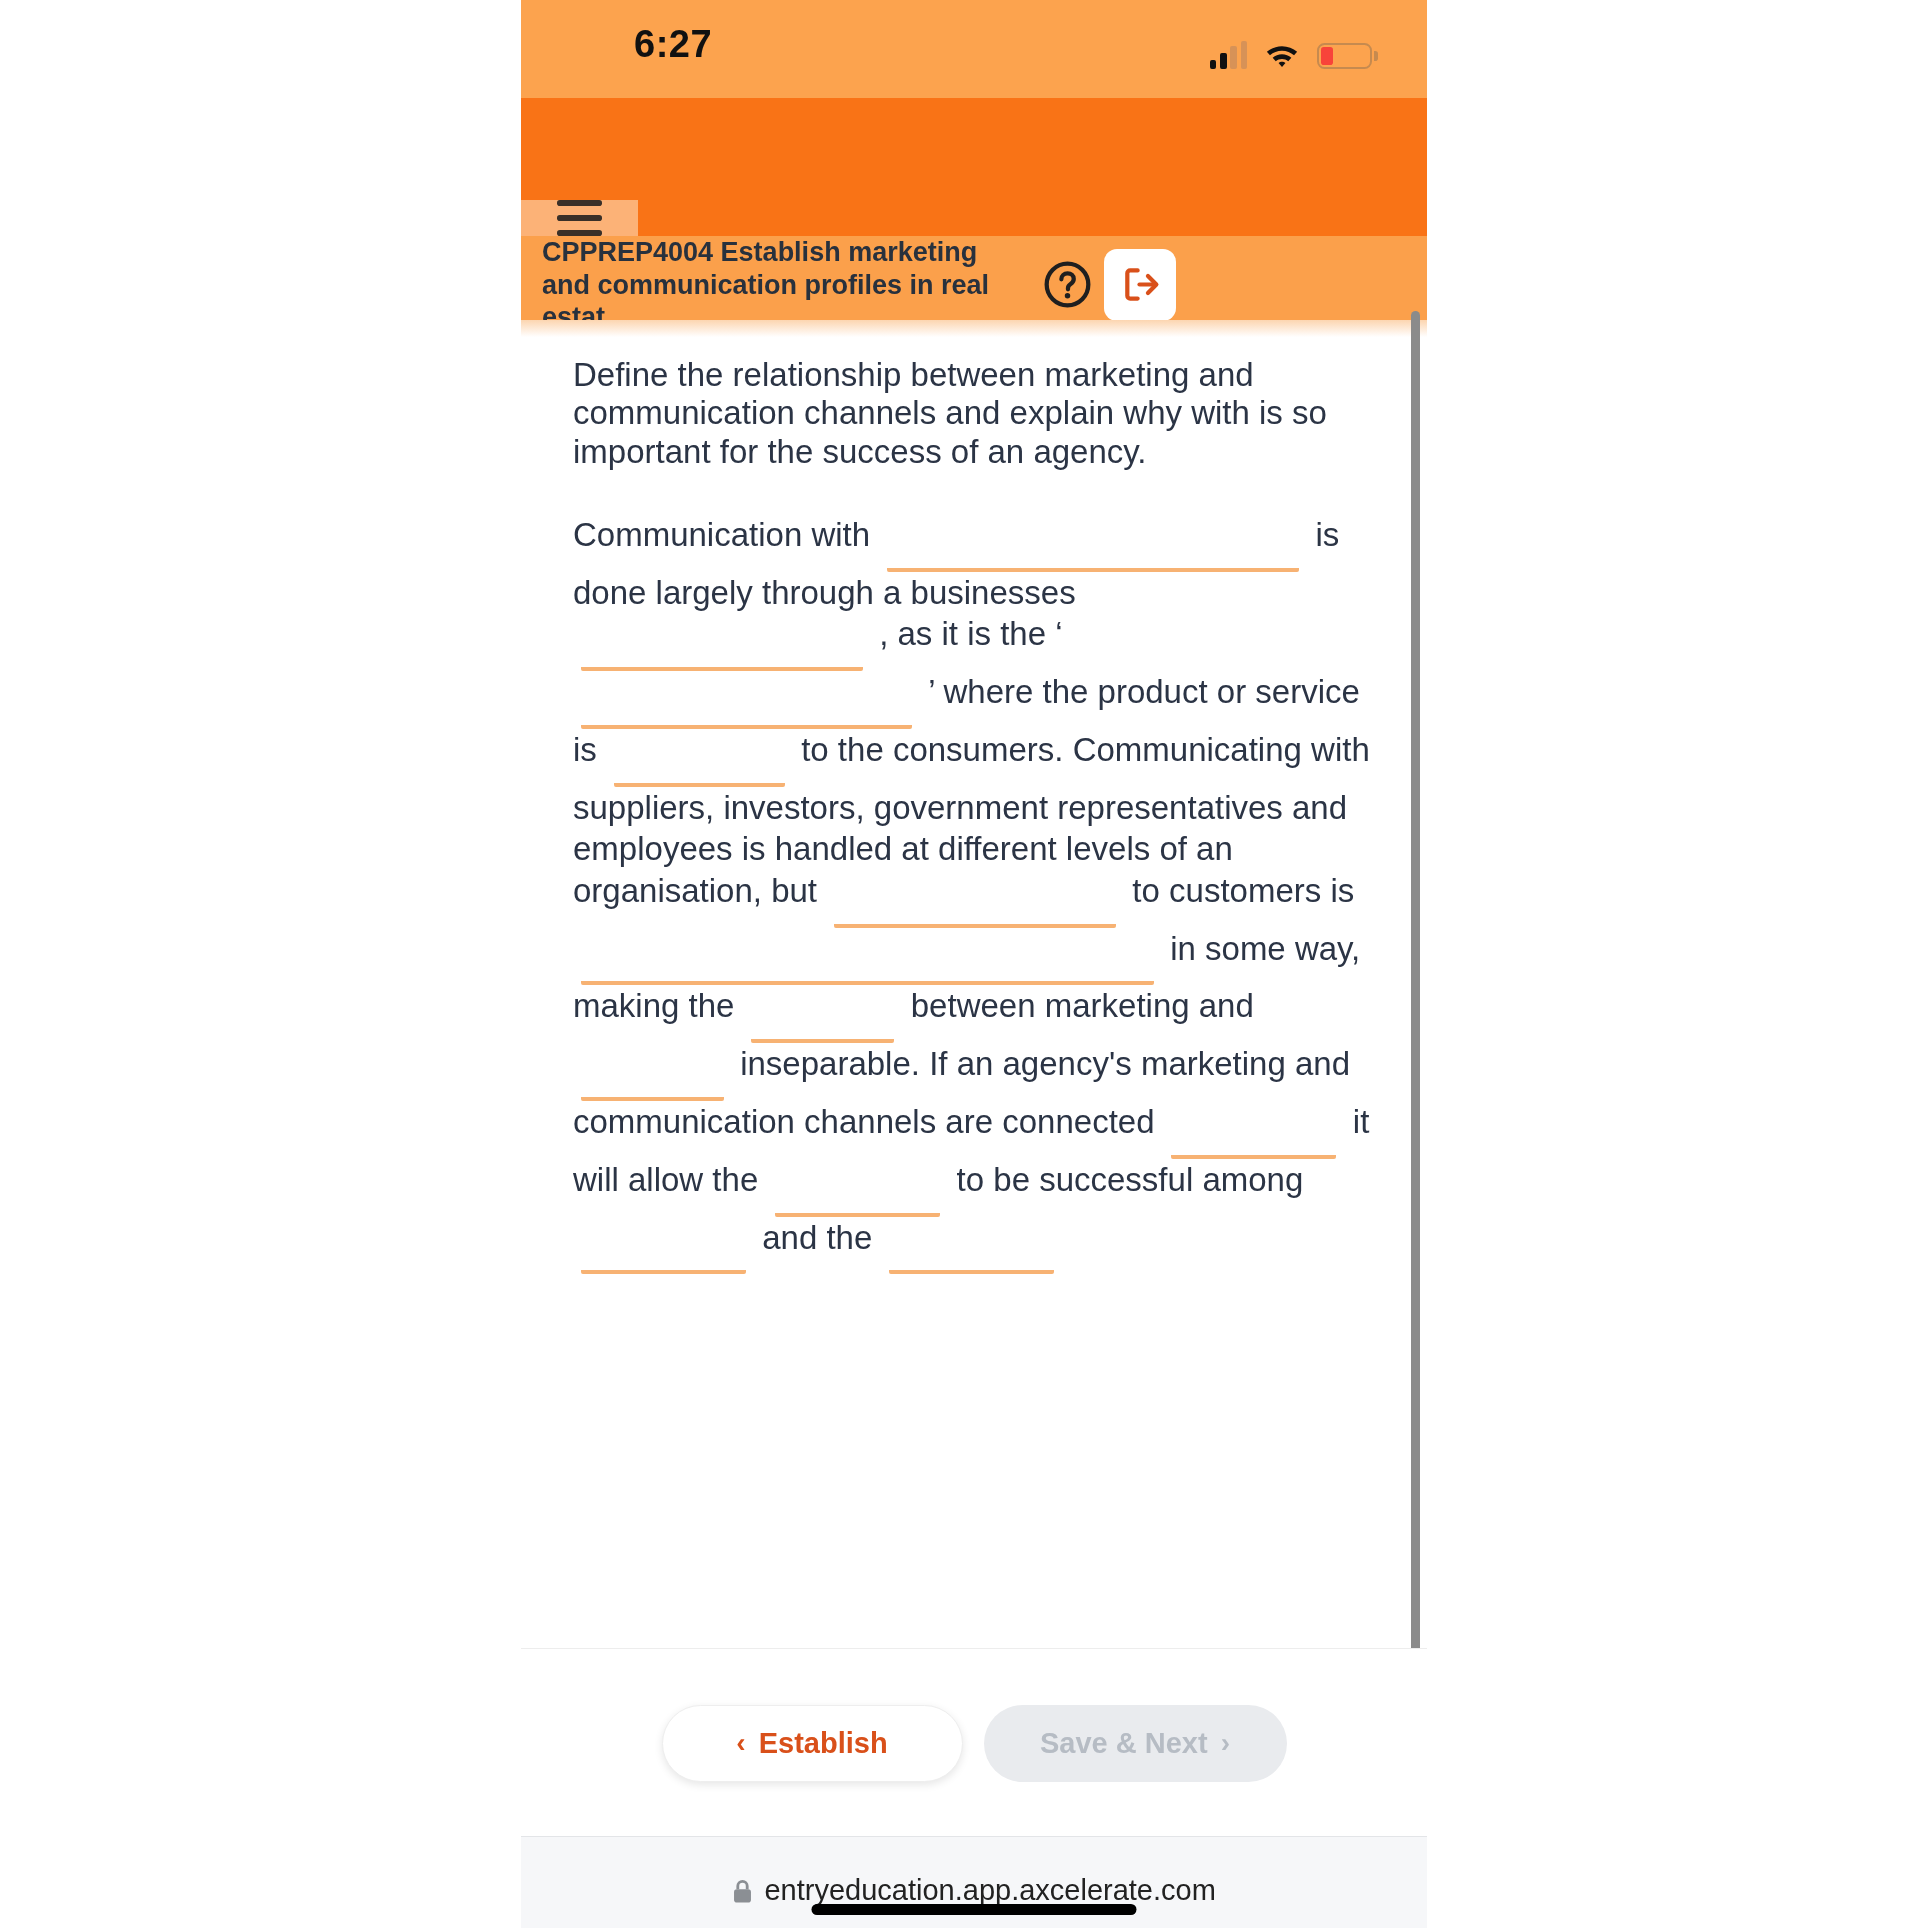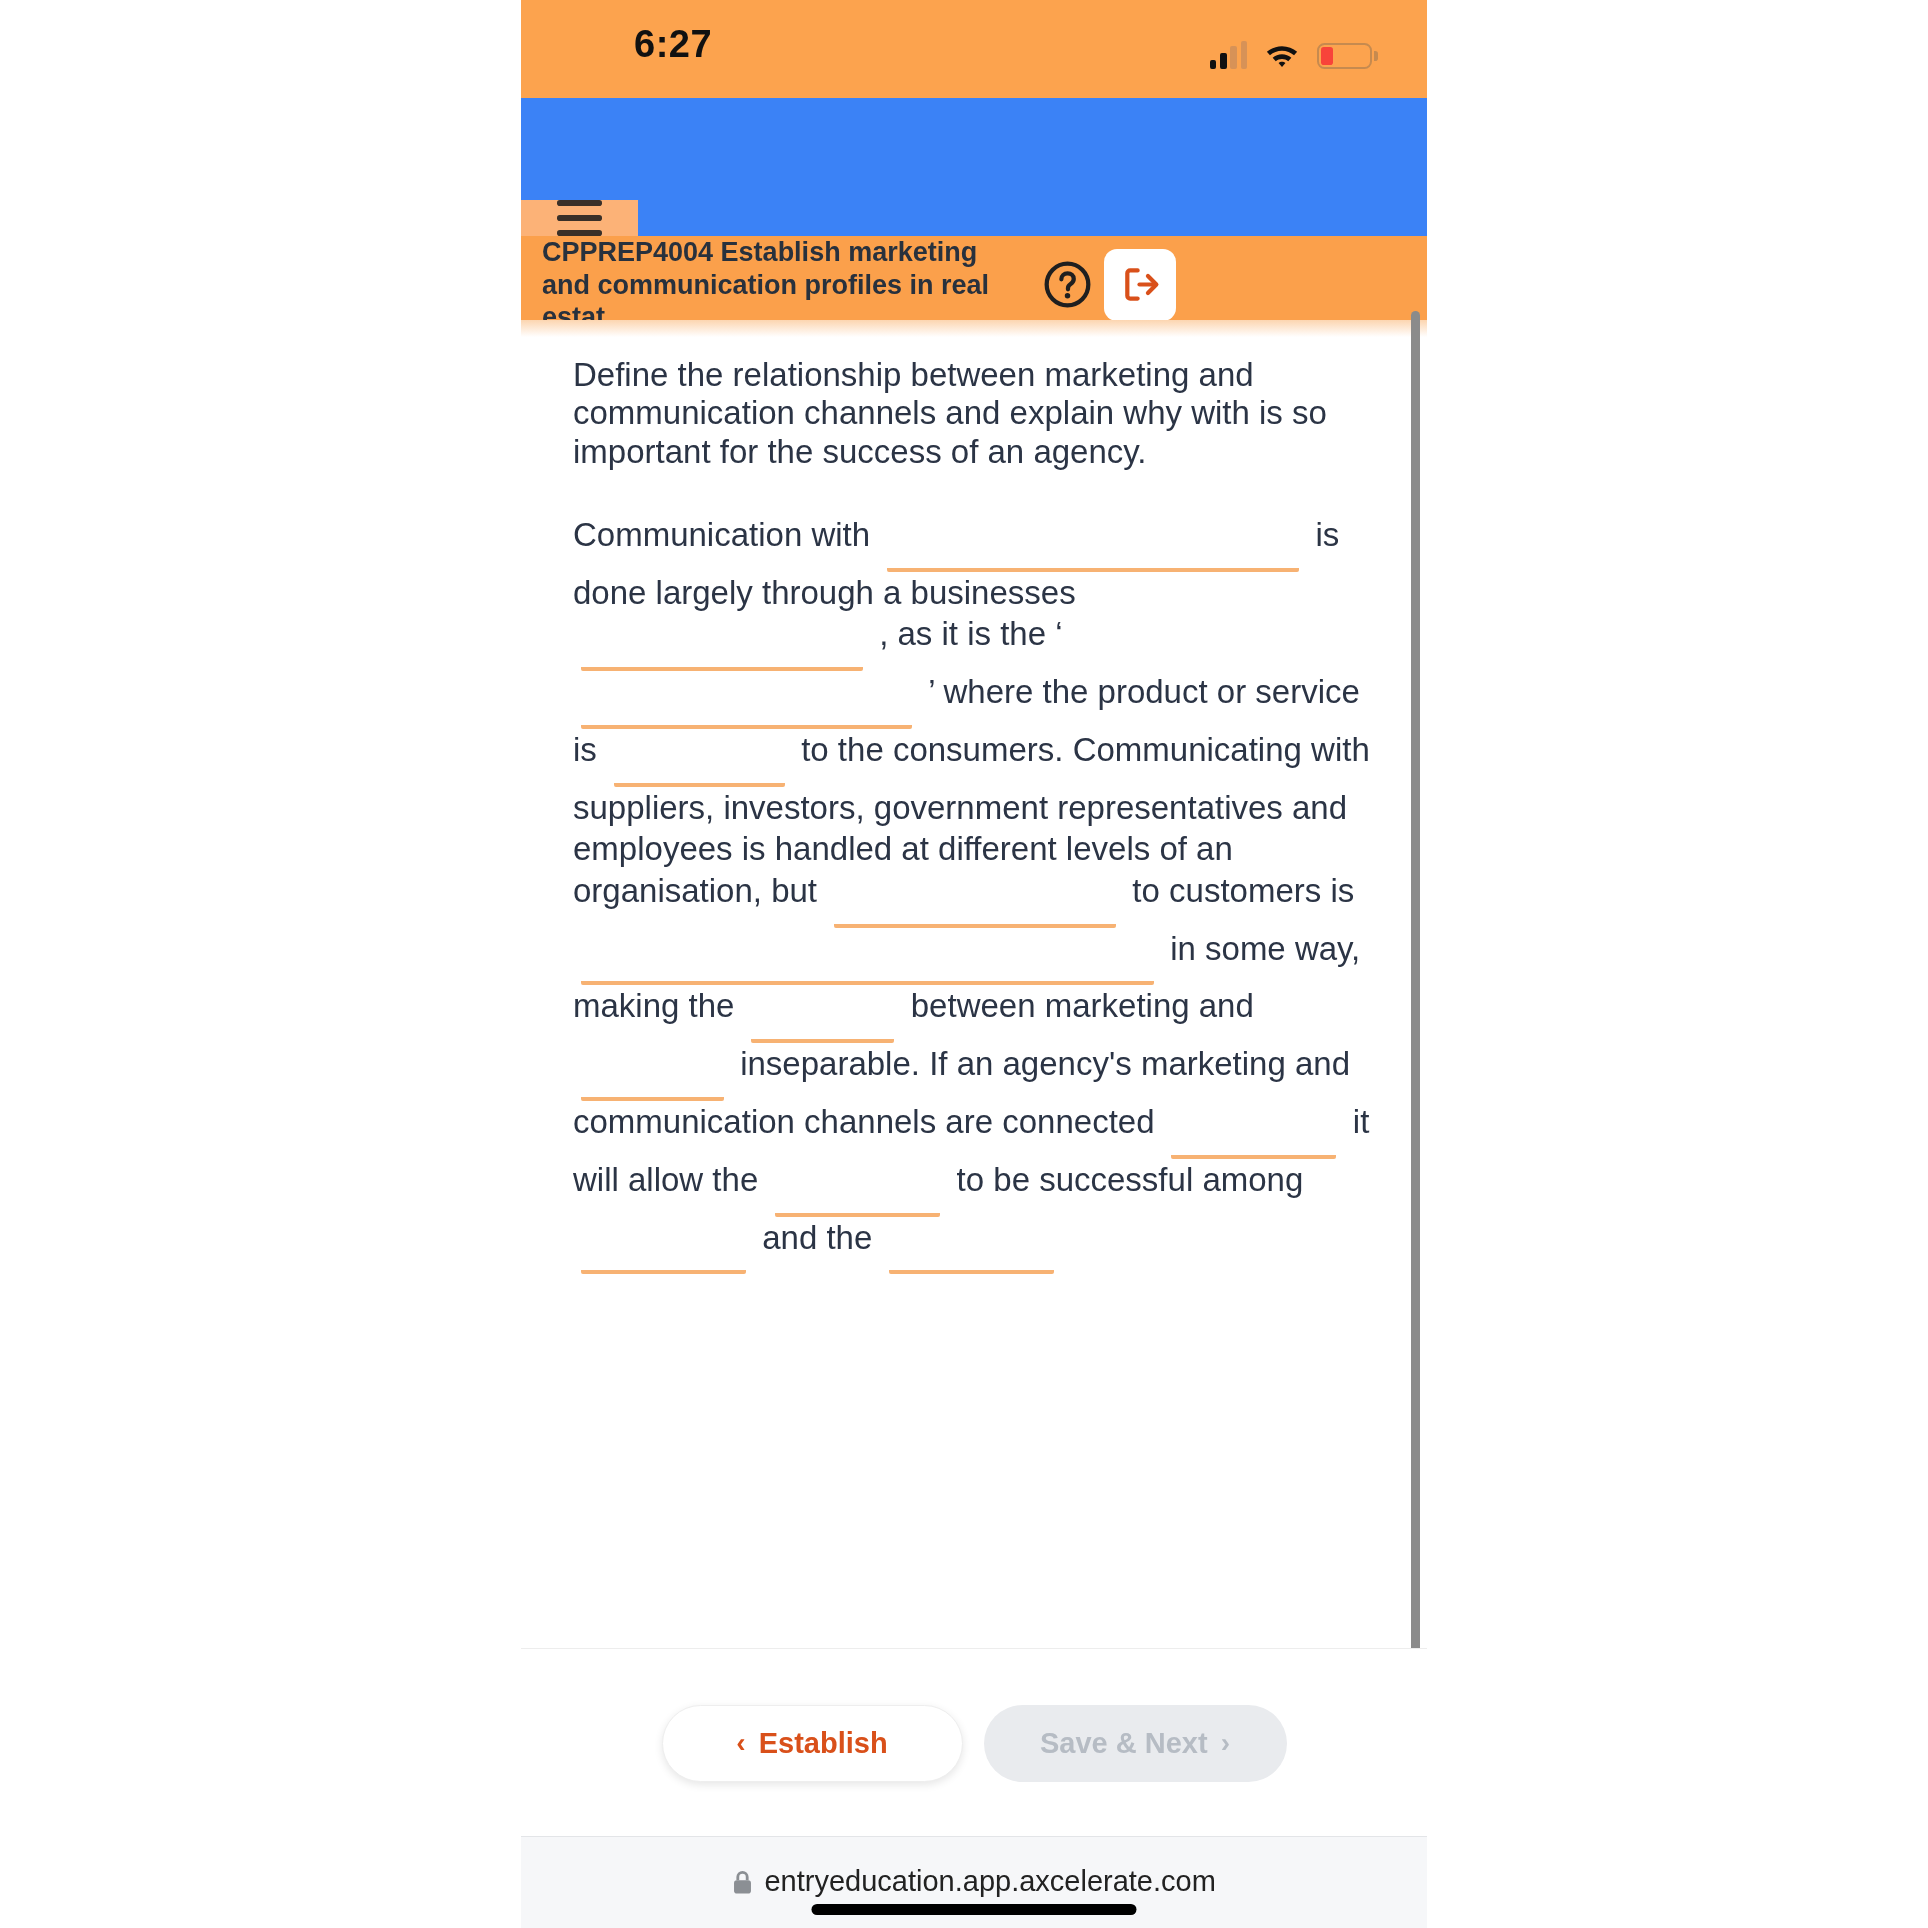--- a/index.html
+++ b/index.html
@@ -14,21 +14,21 @@
     overflow: hidden;
   }
 
   
   #phone {
     position: absolute;
     left: 521px;
     top: 0;
     width: 906px;
     height: 1928px;
-    background: #3b82f6;
+    background: #f97316;
   }
 
   
   #status-bar {
     position: absolute;
     left: 0;
     top: 0;
     width: 906px;
     height: 98px;
     background: #fca34e;
@@ -266,21 +266,21 @@
     position: absolute;
     left: 0;
     top: 1836px;
     width: 906px;
     height: 92px;
     background: #f6f7f9;
     border-top: 1.9px solid #e3e5e8;
     display: flex;
     align-items: flex-start;
     justify-content: center;
-    padding-top: 28px;
+    padding-top: 37px;
     box-sizing: border-box;
     gap: 11.3px;
   }
   #url-text {
     font-size: 29px;
     color: #222222;
   }
   .lock-ic { width: 21px; height: 25.4px; margin-top: 4.7px; }
   #home-indicator {
     position: absolute;

